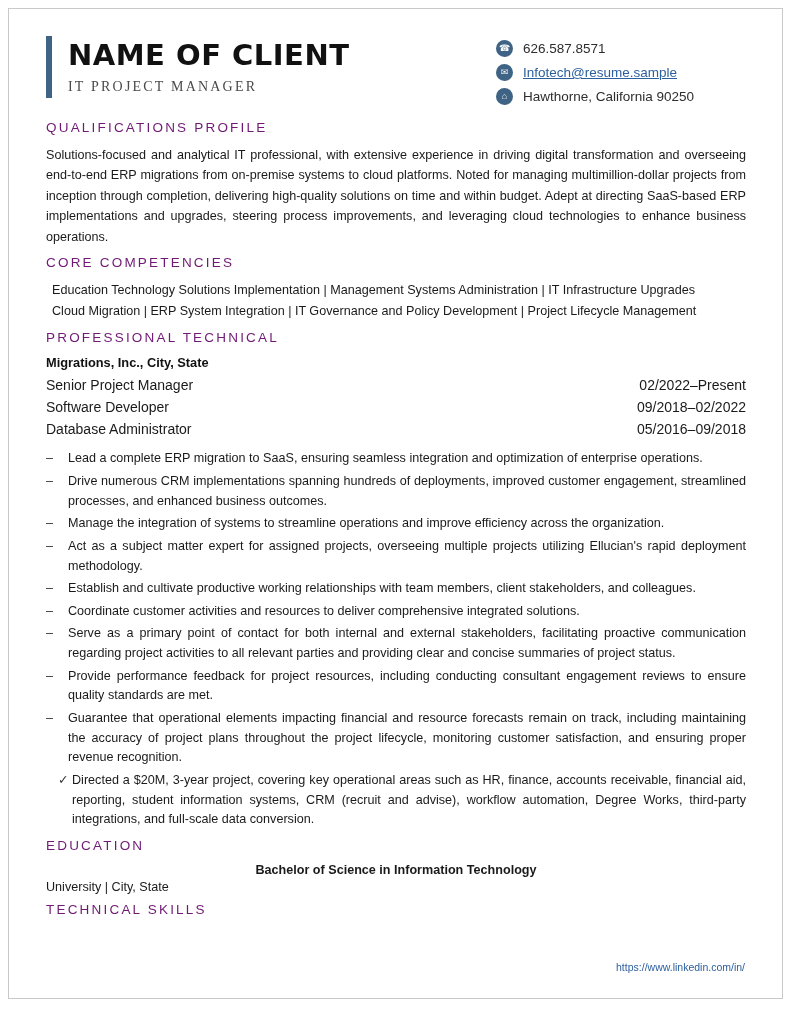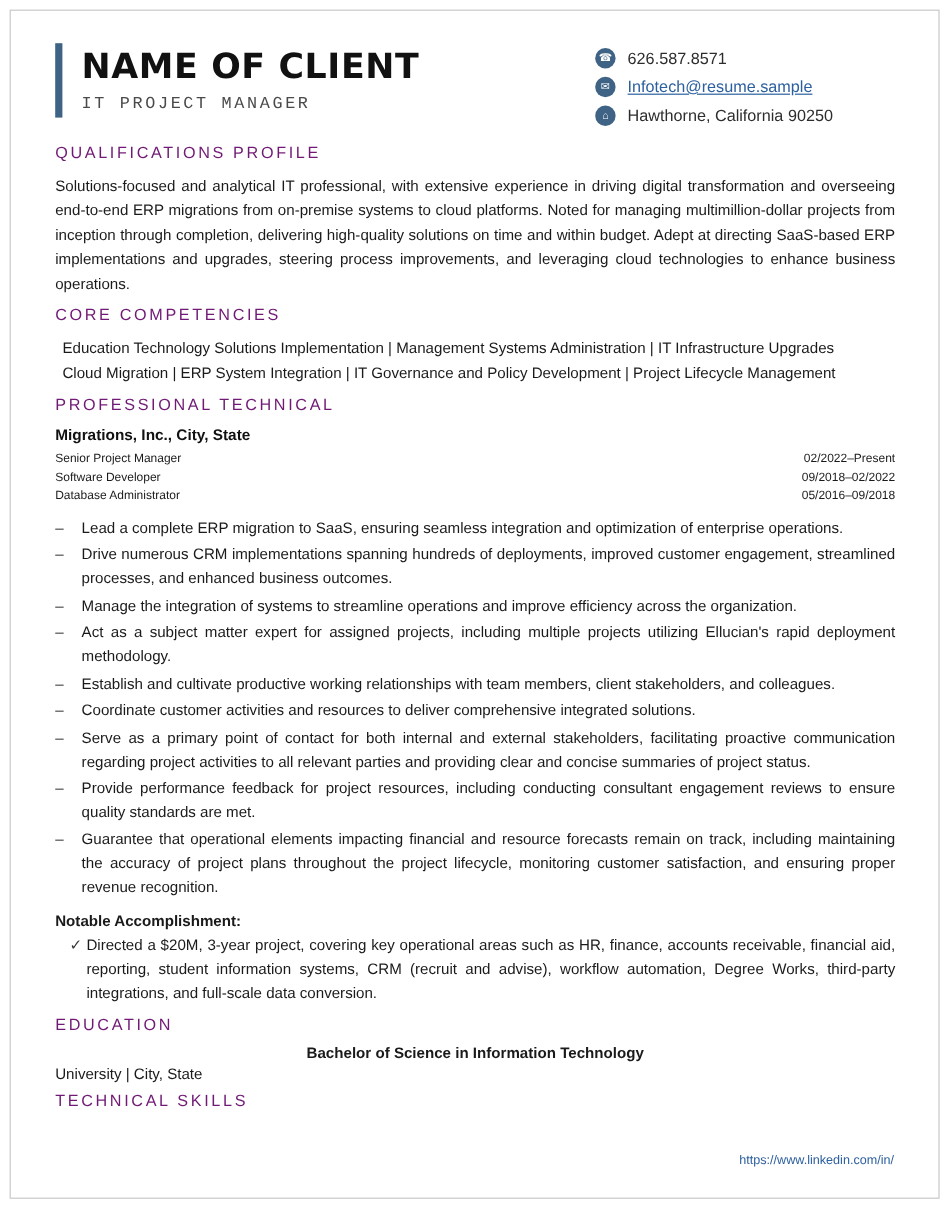--- a/index.html
+++ b/index.html
@@ -63,21 +63,21 @@
     color: #111111;
     line-height: 1.15;
     margin: 0;
     font-family: "DejaVu Sans", sans-serif;
   }
   .client-title {
     font-size: 14px;
     letter-spacing: 2.2px;
     color: #4a4a4a;
     margin-top: 6px;
-    font-family: Liberation Mono, monospace;
+    font-family: Liberation Serif, serif;
   }
   .contact-block {
     margin-top: 4px;
     min-width: 250px;
   }
   .contact-row {
     display: flex;
     align-items: center;
     margin-bottom: 7px;
     font-size: 13.5px;
@@ -127,21 +127,21 @@
   
   .company {
     font-size: 12.8px;
     font-weight: bold;
     color: #111111;
     margin-bottom: 5px;
   }
   .role-row {
     display: flex;
     justify-content: space-between;
-    font-size: 10px;
+    font-size: 14px;
     line-height: 1.55;
     color: #1a1a1a;
   }
   .bullets {
     margin: 9px 0 0 0;
     padding: 0;
     list-style: none;
   }
   .bullets li {
     display: flex;
@@ -270,21 +270,21 @@
       <li>
           <span class="dash">–</span>
           <span class="txt">Drive numerous CRM implementations spanning hundreds of deployments, improved customer engagement, streamlined processes, and enhanced business outcomes.</span>
         </li>
       <li>
           <span class="dash">–</span>
           <span class="txt">Manage the integration of systems to streamline operations and improve efficiency across the organization.</span>
         </li>
       <li>
           <span class="dash">–</span>
-          <span class="txt">Act as a subject matter expert for assigned projects, including multiple projects utilizing Ellucian's rapid deployment methodology.</span>
+          <span class="txt">Act as a subject matter expert for assigned projects, overseeing multiple projects utilizing Ellucian's rapid deployment methodology.</span>
         </li>
       <li>
           <span class="dash">–</span>
           <span class="txt">Establish and cultivate productive working relationships with team members, client stakeholders, and colleagues.</span>
         </li>
       <li>
           <span class="dash">–</span>
           <span class="txt">Coordinate customer activities and resources to deliver comprehensive integrated solutions.</span>
         </li>
       <li>
@@ -294,21 +294,20 @@
       <li>
           <span class="dash">–</span>
           <span class="txt">Provide performance feedback for project resources, including conducting consultant engagement reviews to ensure quality standards are met.</span>
         </li>
       <li>
           <span class="dash">–</span>
           <span class="txt">Guarantee that operational elements impacting financial and resource forecasts remain on track, including maintaining the accuracy of project plans throughout the project lifecycle, monitoring customer satisfaction, and ensuring proper revenue recognition.</span>
         </li>
     </ul>
 
-    <div class="accomp-title">Notable Accomplishment:</div>
     <ul class="check-list">
       <li>
           <span class="check">✓</span>
           <span class="txt">Directed a $20M, 3-year project, covering key operational areas such as HR, finance, accounts receivable, financial aid, reporting, student information systems, CRM (recruit and advise), workflow automation, Degree Works, third-party integrations, and full-scale data conversion.</span>
         </li>
     </ul>
 
     <div class="section-title">EDUCATION</div>
     <div class="edu-degree">Bachelor of Science in Information Technology</div>
     <div class="edu-school">University | City, State</div>

